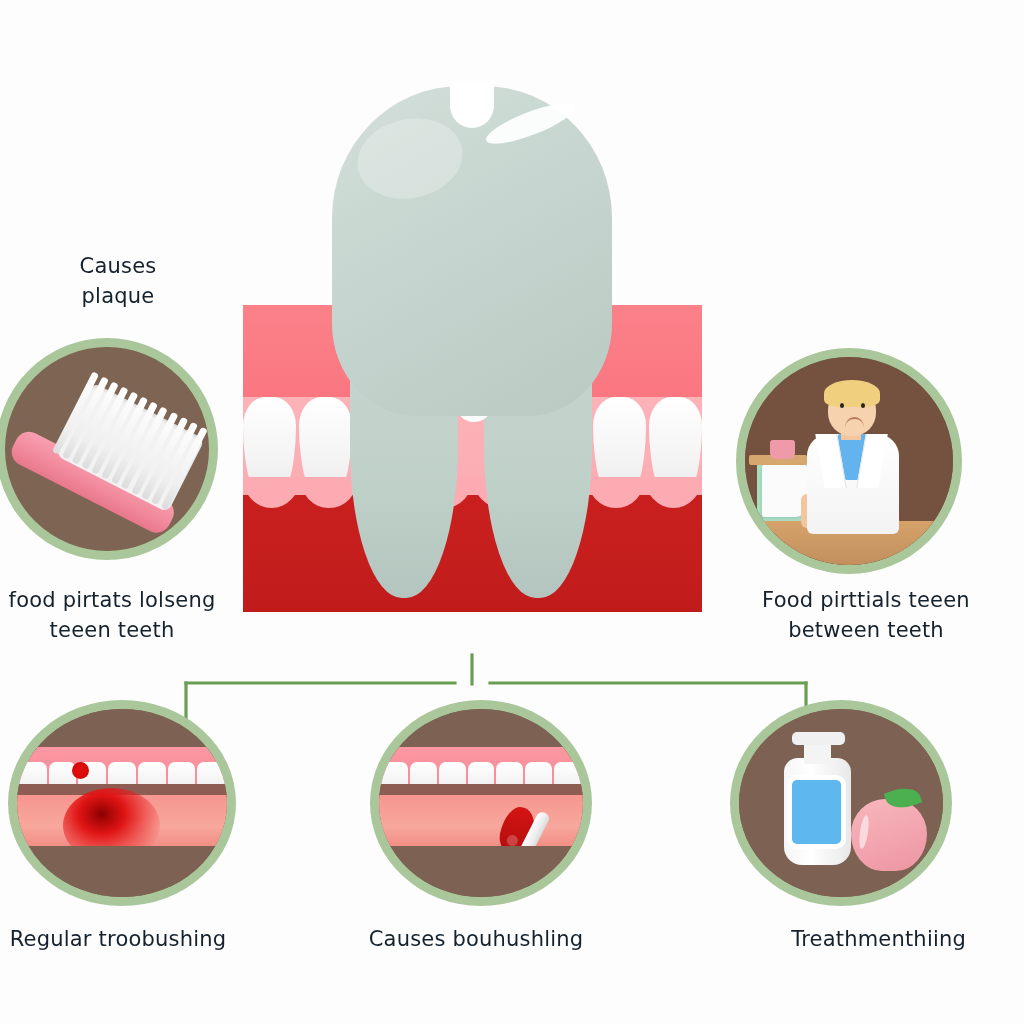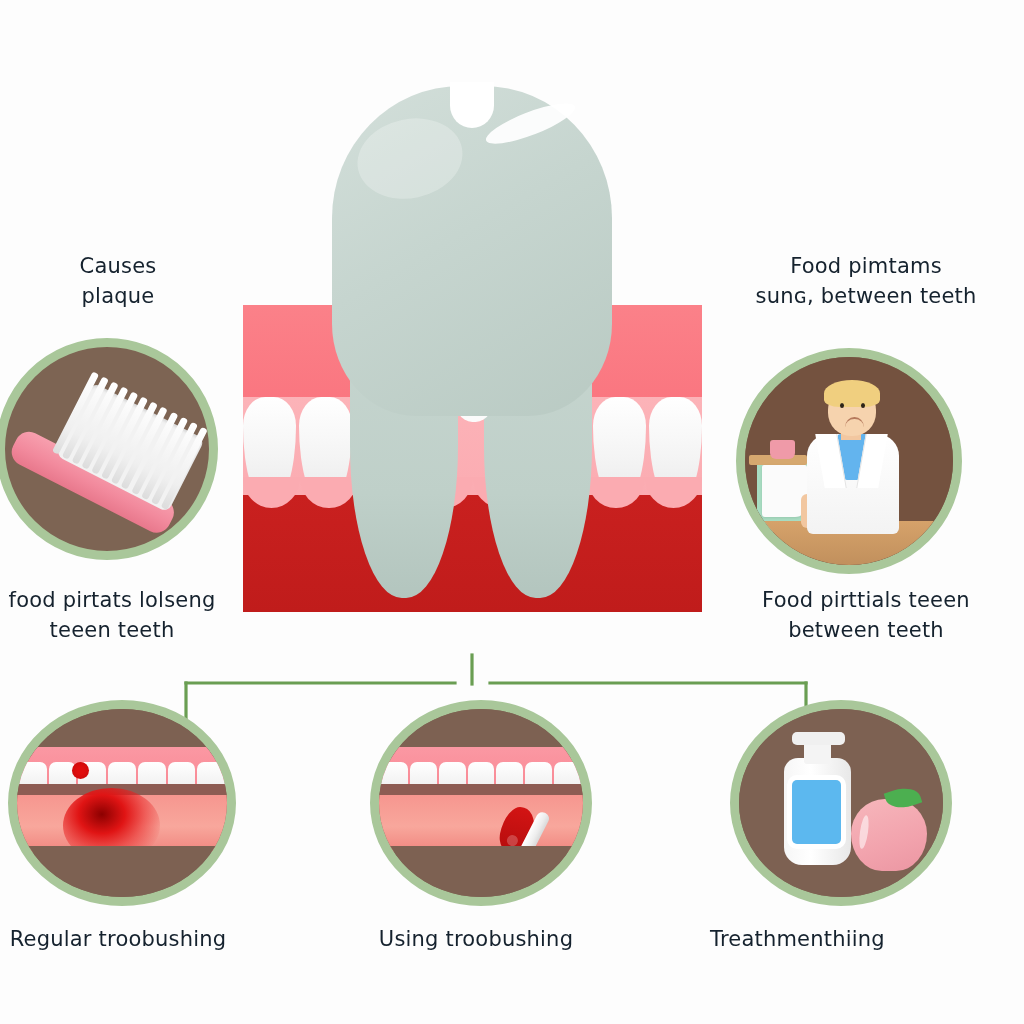--- a/index.html
+++ b/index.html
@@ -22,21 +22,21 @@
     white-space:pre-line;
     text-align:center;
     font-weight:400;
   }
   .label.l-tl{left:18px;top:252px;width:200px;text-align:center;}
   .label.l-tr{left:726px;top:252px;width:280px;text-align:center;}
   .label.l-ml{left:-4px;top:586px;width:232px;text-align:center;}
   .label.l-mr{left:722px;top:586px;width:288px;text-align:center;}
   .label.l-b1{left:-6px;top:925px;width:248px;text-align:center;}
   .label.l-b2{left:352px;top:925px;width:248px;text-align:center;}
-  .label.l-b3{left:710px;top:925px;width:256px;text-align:left;}
+  .label.l-b3{left:710px;top:925px;width:256px;text-align:right;}
 
   
   .bubble{
     position:absolute;border-radius:50%;
     background:#7d6453;
     border:9px solid #a9c79a;
     box-sizing:border-box;
     overflow:hidden;
   }
   .bub-tl{left:-4px;top:338px;width:222px;height:222px;}
@@ -329,23 +329,21 @@
       <div class="pr-neck"></div>
       <div class="pr-pump"></div>
       <div class="pr-label"></div>
       <div class="pr-apple"></div>
       <div class="pr-leaf"></div>
     </div>
   </div>
 
   <div class="label l-tl">Causes
 plaque</div>
-  <div class="label l-tr">Food pimtams
-sunɢ, between teeth</div>
   <div class="label l-ml">food pirtats lolseng
 teeen teeth</div>
   <div class="label l-mr">Food pirttials teeen
 between teeth</div>
   <div class="label l-b1">Regular troobushing</div>
-  <div class="label l-b2">Using troobushing</div>
+  <div class="label l-b2">Causes bouhushling</div>
   <div class="label l-b3">Treathmenthiing</div>
 
 </div>
 
 </body></html>

